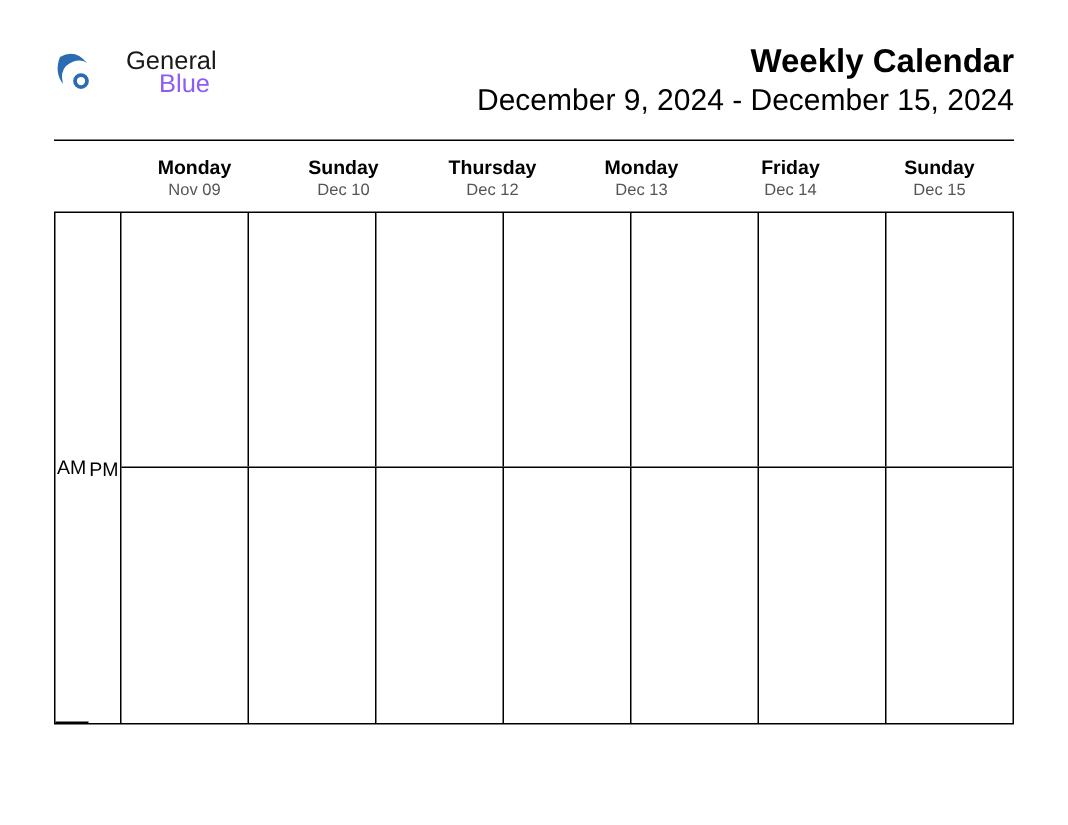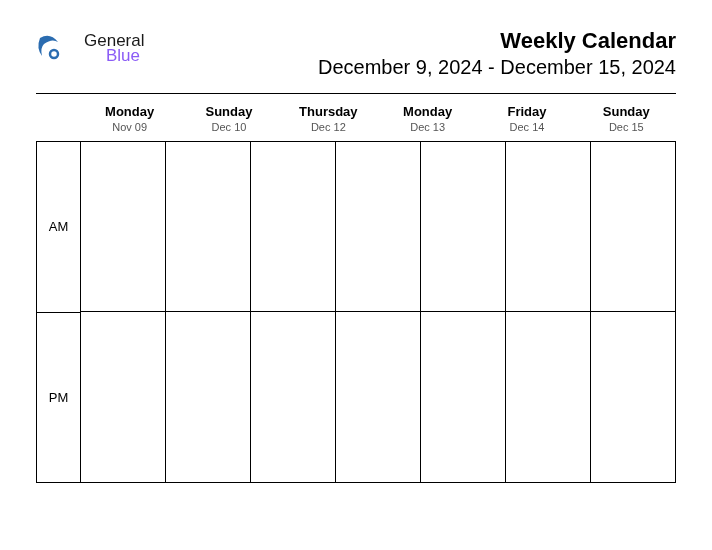--- a/index.html
+++ b/index.html
@@ -80,21 +80,21 @@
       font-size: 11px;
       color: #555;
     }
     .grid {
       display: flex;
       border: 1px solid #000;
     }
     .row-labels {
       width: 44px;
       display: flex;
-      flex-direction: column;
+      flex-direction: row;
       border-right: 1px solid #000;
     }
     .row-label {
       flex: 1;
       display: flex;
       align-items: center;
       justify-content: center;
       font-size: 13px;
     }
     .row-label:first-child {

